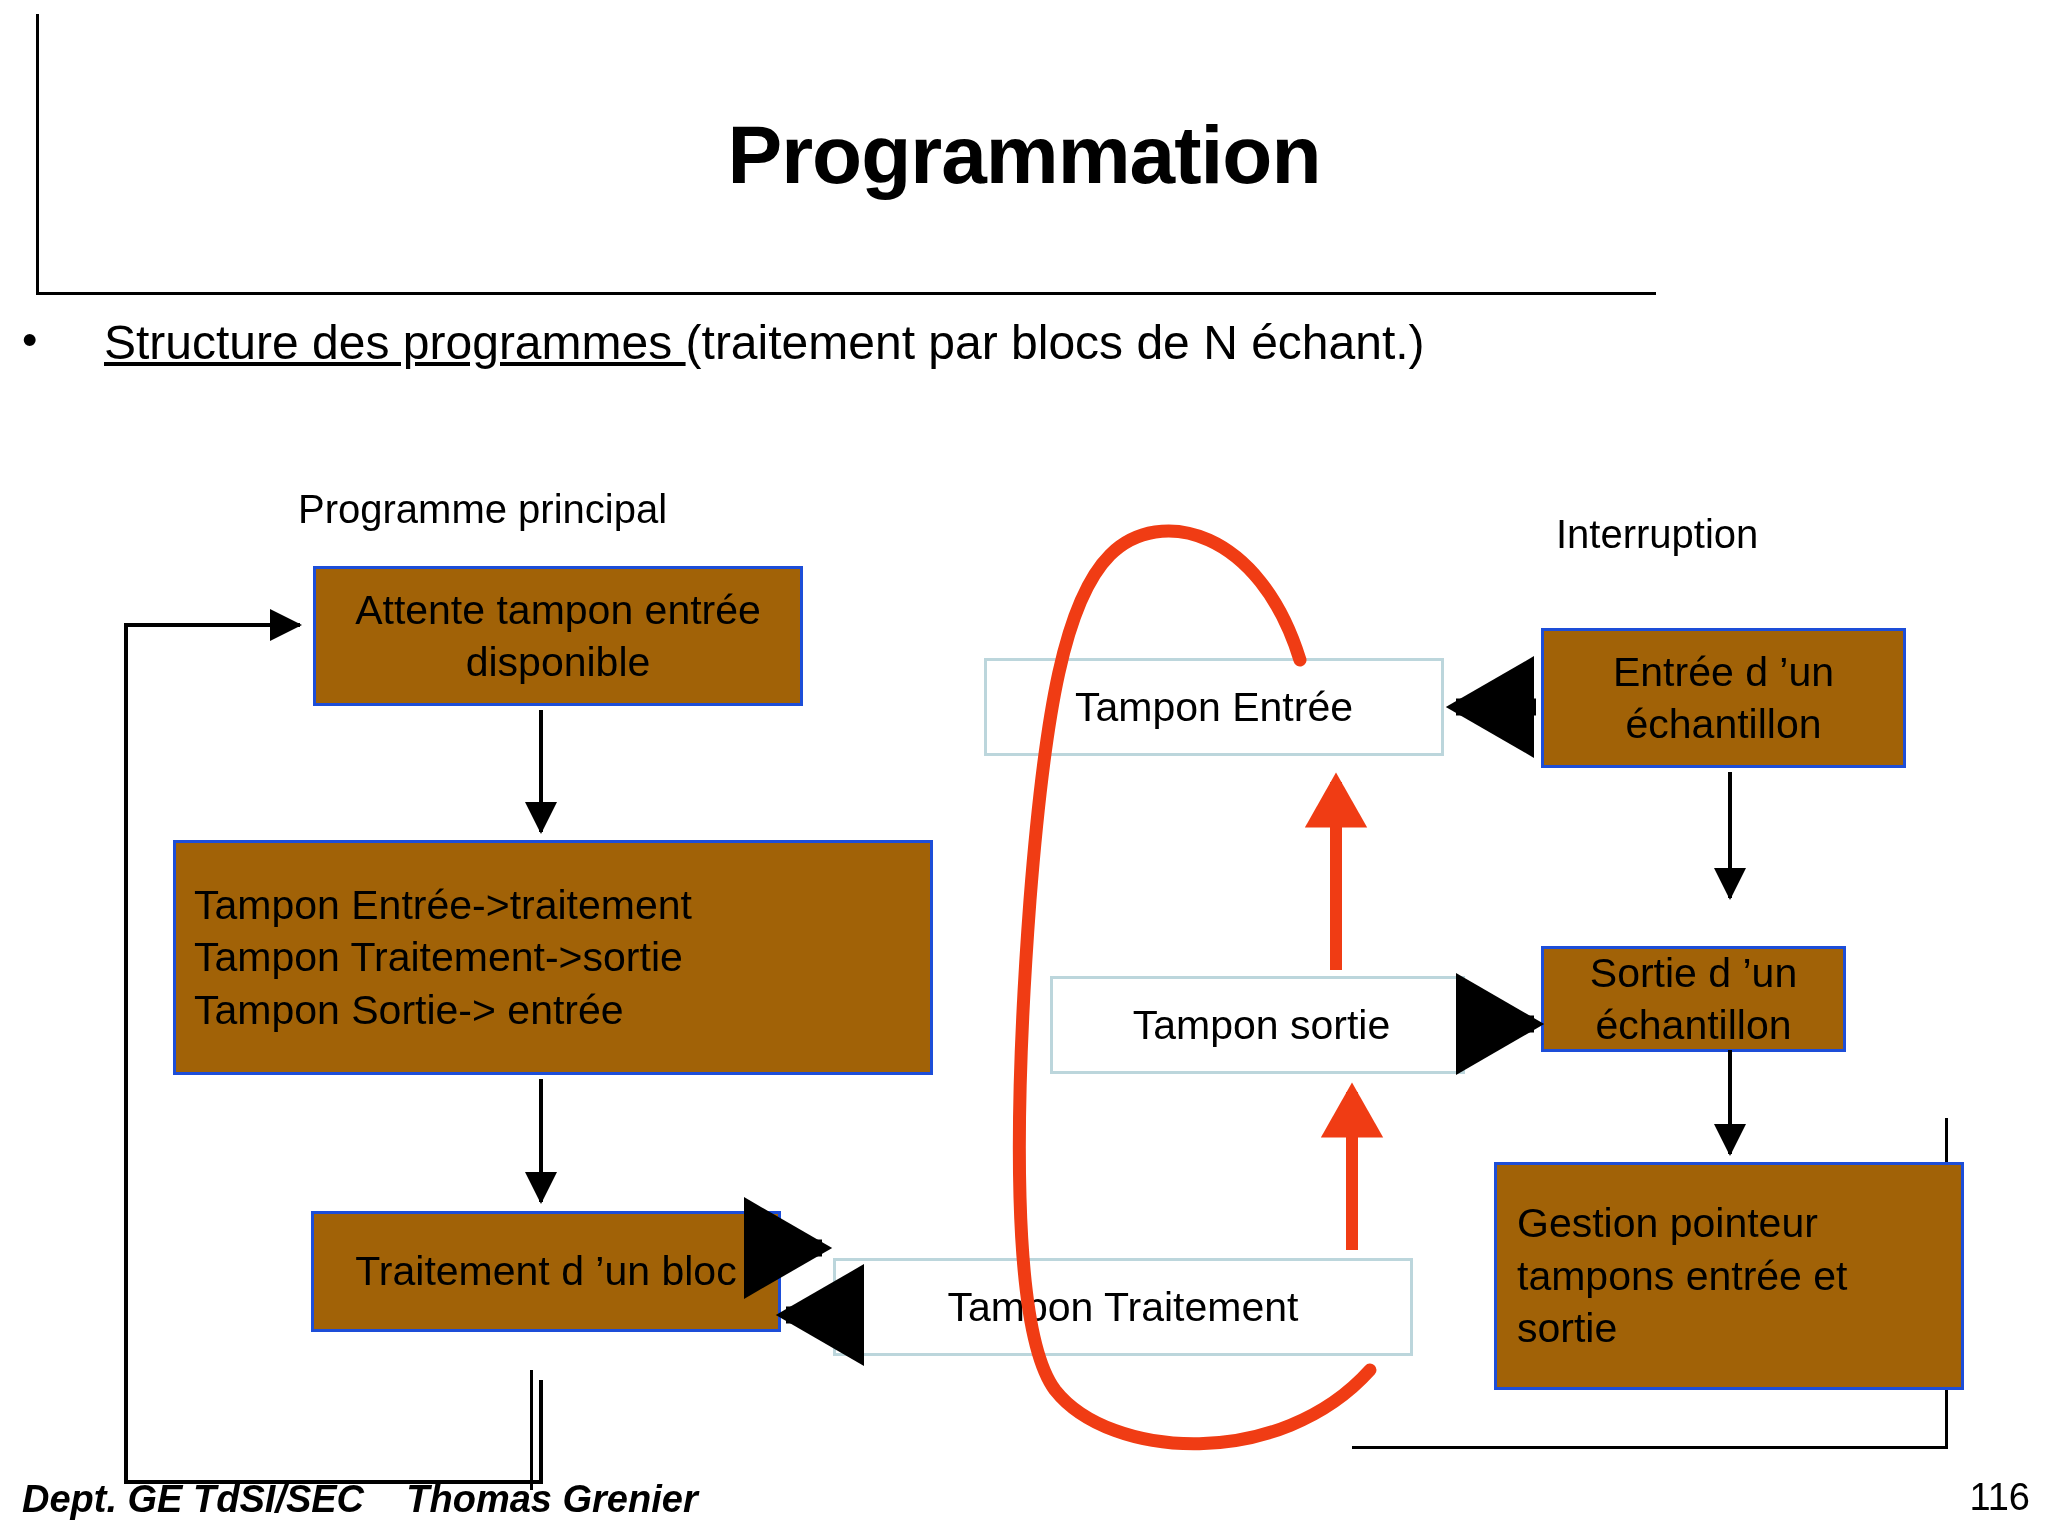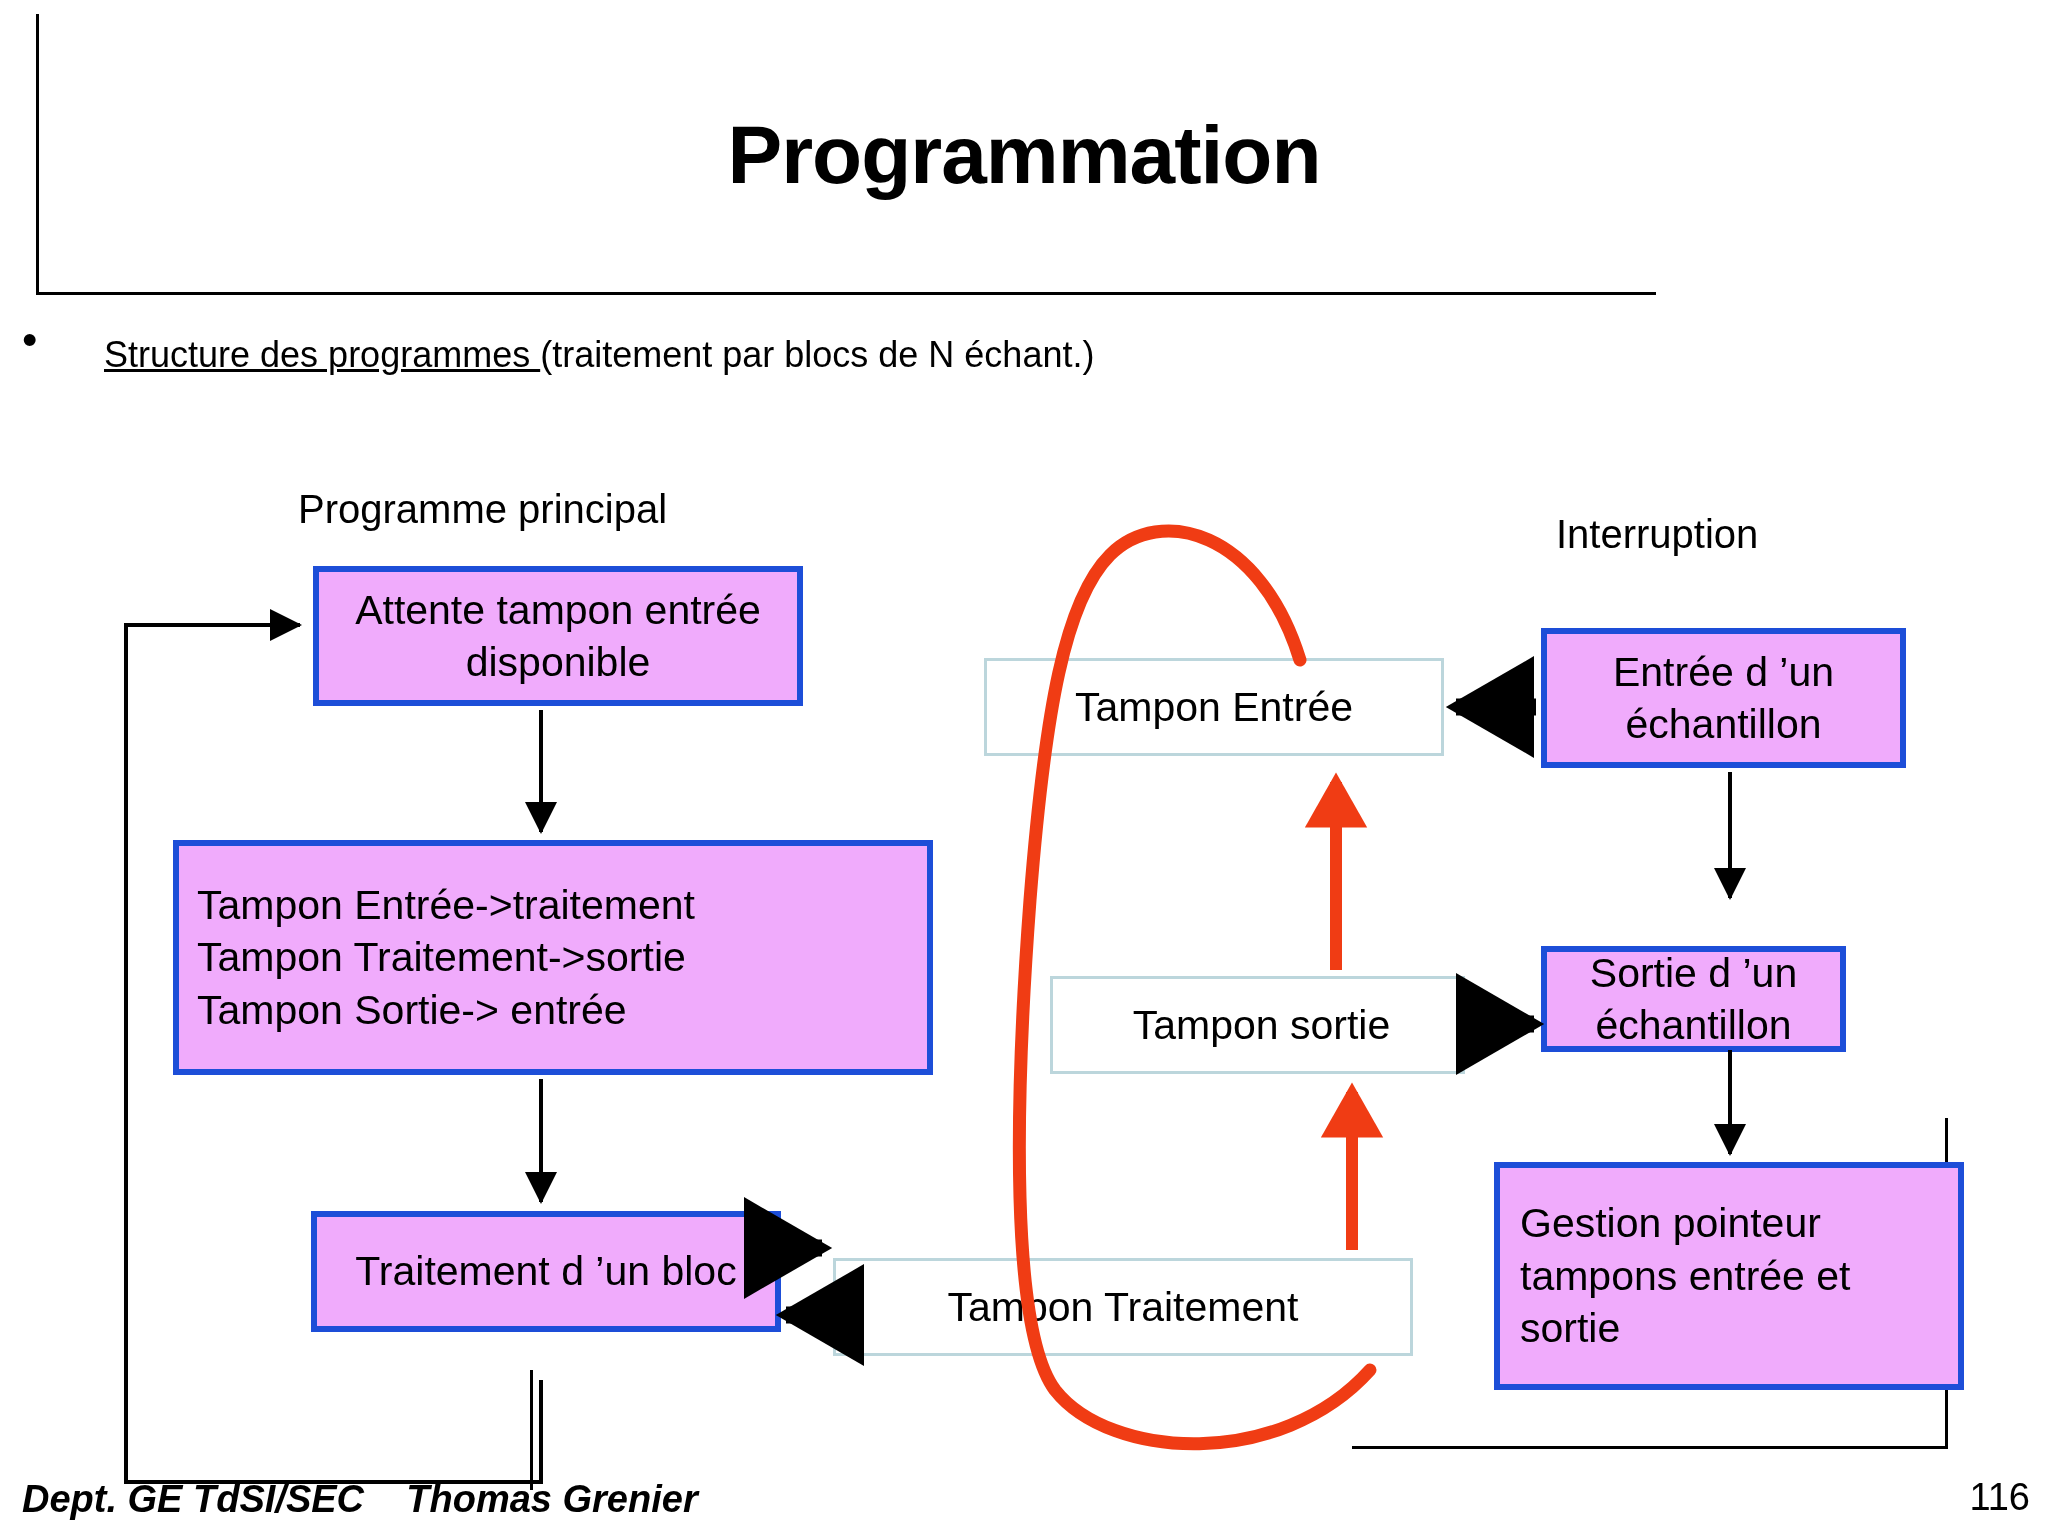--- a/index.html
+++ b/index.html
@@ -40,36 +40,36 @@
     letter-spacing:-1px;
   }
 
   
   .bullet-dot {
     position:absolute; left:22px; top:318px;
     font-size:44px; line-height:1;
   }
   .bullet-text {
     position:absolute; left:104px; top:312px; width:1760px;
-    font-size:36px; line-height:1.28;margin-top:20px;
+    font-size:48px; line-height:1.28;
   }
   .bullet-text u { text-decoration:underline; }
 
   
   .cap {
     position:absolute; font-size:40px; white-space:nowrap;
   }
   #cap-main { left:298px; top:487px; }
   #cap-int  { left:1556px; top:512px; }
 
   
   .box {
     position:absolute;
-    border:6px solid #1d4ed8;
-    background:#f0abfc;
+    border:3px solid #1d4ed8;
+    background:#a16207;
     box-sizing:border-box;
     font-size:41px;
     line-height:1.28;
     display:flex;
     align-items:center;
     justify-content:center;
     text-align:center;
     padding:4px 8px;
   }
   .box.left-align { justify-content:flex-start; text-align:left; padding-left:18px; }

